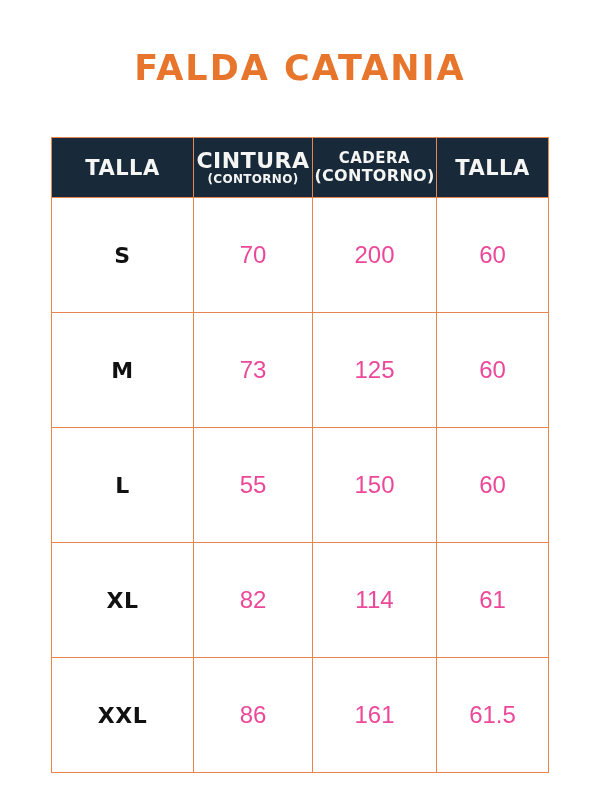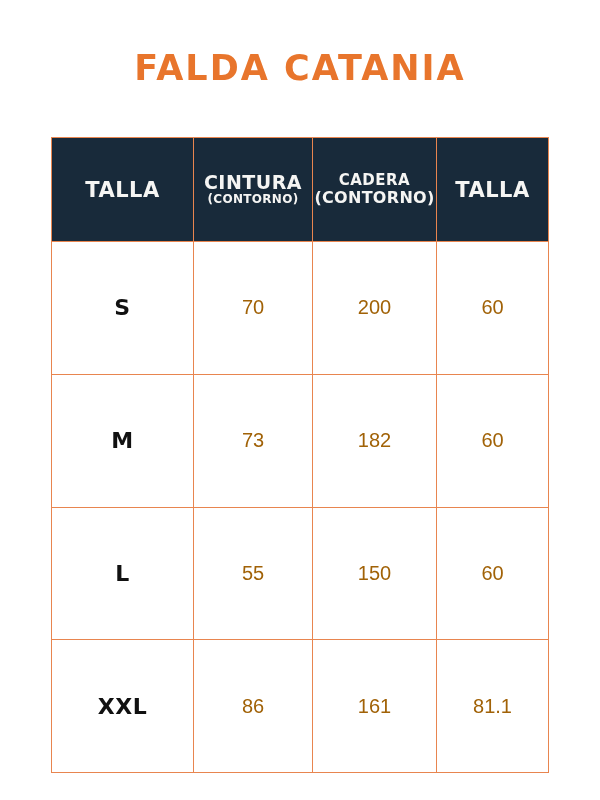--- a/index.html
+++ b/index.html
@@ -40,34 +40,34 @@
   table.size-chart col.c2 { width: 119px; }
   table.size-chart col.c3 { width: 124px; }
   table.size-chart col.c4 { width: 112px; }
   table.size-chart th,
   table.size-chart td {
     border: 1.6px solid #e8854f;
     text-align: center;
     vertical-align: middle;
     padding: 0;
   }
-  thead tr { height: 104px; }
+  thead tr { height: 60px; }
   tbody tr { height: 109px; }
   th {
     background: #182a3a;
     color: #f5f5f3;
     font-weight: 700;
   }
   .h-single {
     font-size: 21px;
     letter-spacing: 0.5px;
   }
   .h-main {
     display: block;
-    font-size: 19px;
+    font-size: 22px;
     line-height: 1.1;
     letter-spacing: 0.5px;
   }
   .h-sub {
     display: block;
     font-size: 12px;
     line-height: 1.1;
     letter-spacing: 0.3px;
   }
   .h-main-sm {
@@ -84,22 +84,22 @@
   }
   td.size-cell {
     font-weight: 700;
     font-size: 22px;
     color: #111111;
     letter-spacing: 0.5px;
   }
   td.value-cell {
     font-family: "Liberation Sans", sans-serif;
     font-weight: 400;
-    font-size: 20px;
-    color: #a16207;
+    font-size: 24px;
+    color: #ec4899;
   }
 </style>
 </head>
 <body>
 
 <div class="page">
 
   <h1 class="title">FALDA CATANIA</h1>
 
   <table class="size-chart">
@@ -130,31 +130,37 @@
     <tbody>
       <tr>
         <td class="size-cell">S</td>
         <td class="value-cell">70</td>
         <td class="value-cell">200</td>
         <td class="value-cell">60</td>
       </tr>
       <tr>
         <td class="size-cell">M</td>
         <td class="value-cell">73</td>
-        <td class="value-cell">182</td>
+        <td class="value-cell">125</td>
         <td class="value-cell">60</td>
       </tr>
       <tr>
         <td class="size-cell">L</td>
         <td class="value-cell">55</td>
         <td class="value-cell">150</td>
         <td class="value-cell">60</td>
       </tr>
       <tr>
+        <td class="size-cell">XL</td>
+        <td class="value-cell">82</td>
+        <td class="value-cell">114</td>
+        <td class="value-cell">61</td>
+      </tr>
+      <tr>
         <td class="size-cell">XXL</td>
         <td class="value-cell">86</td>
         <td class="value-cell">161</td>
-        <td class="value-cell">81.1</td>
+        <td class="value-cell">61.5</td>
       </tr>
     </tbody>
   </table>
 
 </div>
 
 </body></html>

